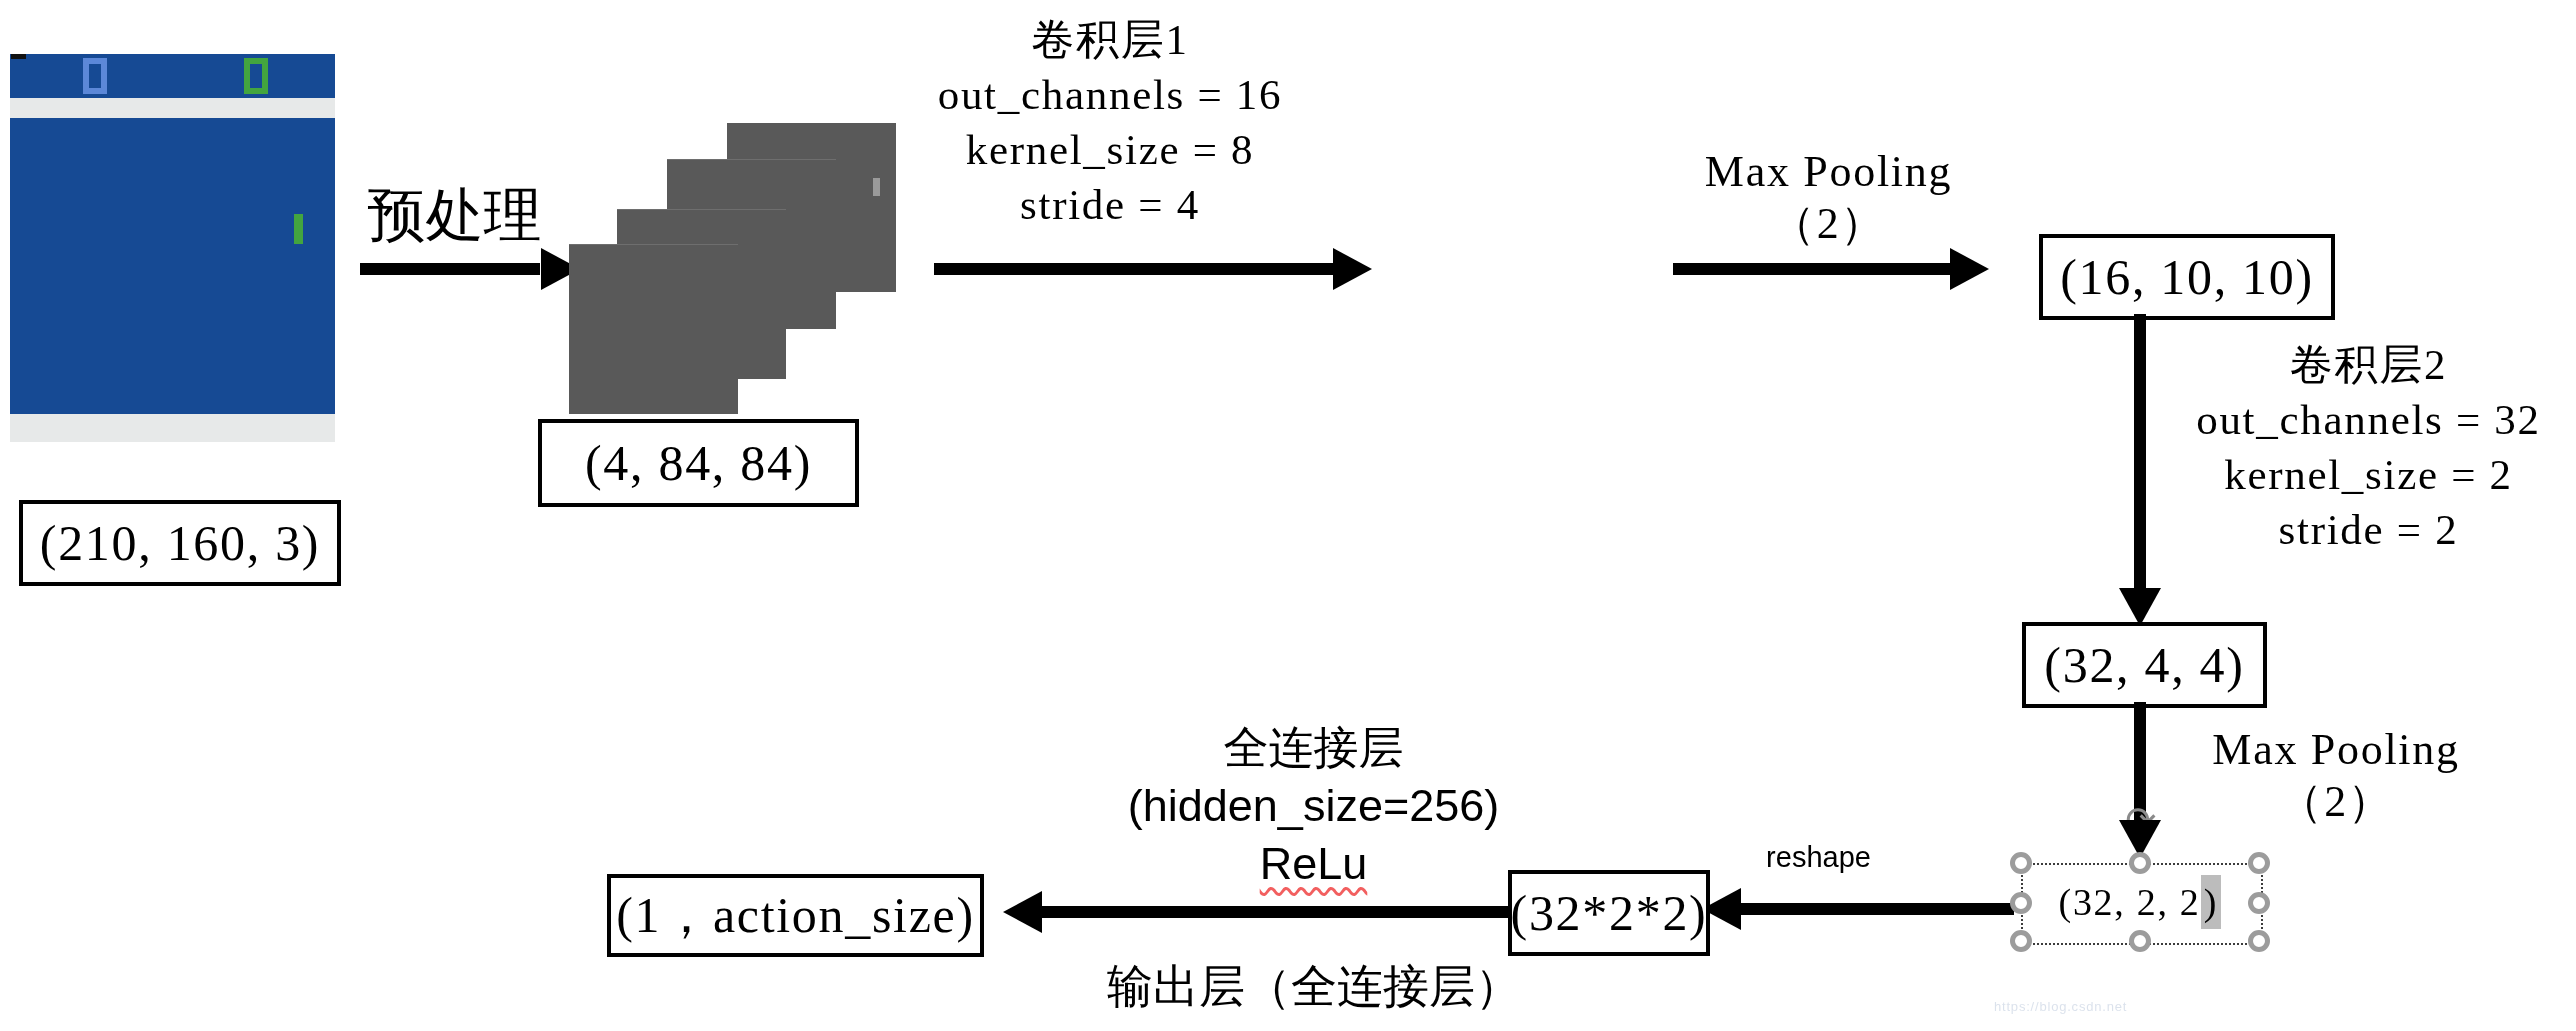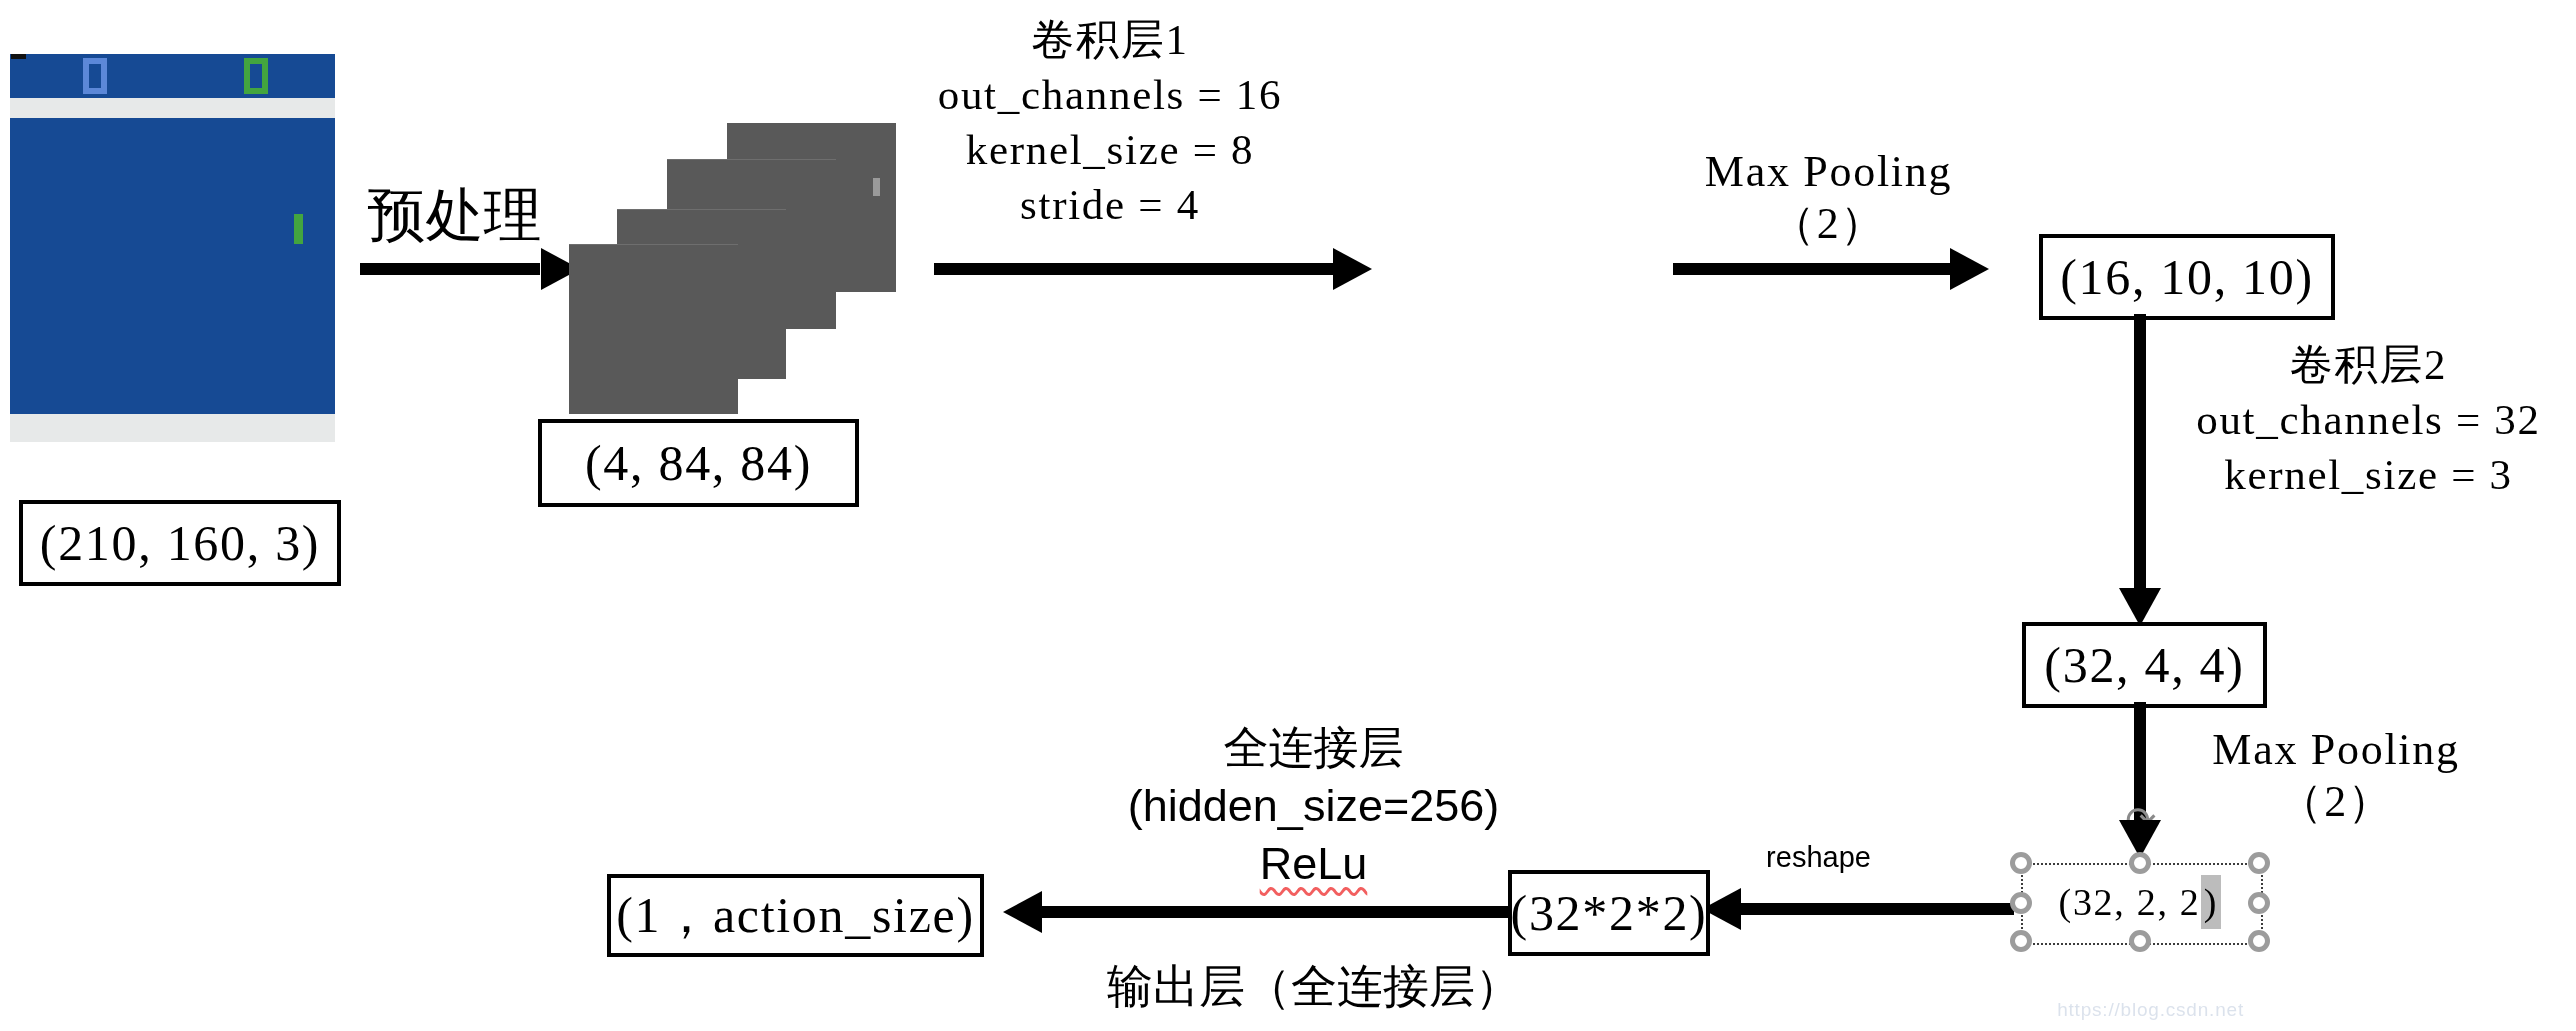--- a/index.html
+++ b/index.html
@@ -30,22 +30,22 @@
   .frame{position:absolute;width:169px;height:169px;background:#595959;}
   
   .sel-rect{position:absolute;border:2.5px dotted #3c3c3c;background:transparent;}
   .handle{position:absolute;width:18.4px;height:18.4px;border-radius:50%;border:5px solid #9c9c9c;
           background:#fff;transform:translate(-50%,-50%);box-sizing:border-box;width:22px;height:22px;}
   .rotate-glyph{position:absolute;font-size:37px;color:#8a8a8a;transform:translate(-50%,-50%);
                 font-family:"DejaVu Sans",sans-serif;}
   .hl{background:#bcbcbc;}
   .relu-line{text-decoration:underline;text-decoration-style:wavy;text-decoration-color:#f25f5f;
              text-decoration-thickness:2.5px;text-underline-offset:8.3px;}
-  #watermark{position:absolute;left:1994px;top:999px;width:250px;text-align:right;
-             font-size:19px;color:#b9c6da;opacity:.5;letter-spacing:0.8px;}
+  #watermark{position:absolute;left:1994px;top:999px;width:250px;text-align:left;
+             font-size:13px;color:#b9c6da;opacity:.5;letter-spacing:0.8px;}
 </style>
 </head>
 <body>
 
 <div id="canvas">
 
   <div id="game">
     <div class="abs" style="left:0;top:0;width:325px;height:44px;background:#164a94;"></div>
     <div class="abs" style="left:0;top:44px;width:325px;height:20px;background:#e7e9e9;"></div>
     <div class="abs" style="left:0;top:64px;width:325px;height:296px;background:#164a94;"></div>
@@ -92,21 +92,22 @@
   <div class="hshaft" style="left:1673px;top:263px;width:278px;"></div>
   <div class="head-right" style="left:1950px;top:248px;"></div>
 
   <div class="vbox serif" style="left:1996px;top:234px;width:288px;height:78px;margin-left:43px;">
     <span>(16, 10, 10)</span>
   </div>
 
   <div class="lbl serif lines" style="left:2161px;top:337px;width:415px;">
     <div>卷积层2</div>
     <div>out_channels = 32</div>
-    <div>kernel_size = 3</div>
+    <div>kernel_size = 2</div>
+    <div>stride = 2</div>
   </div>
 
   <div class="vshaft" style="left:2134px;top:314px;height:279px;"></div>
   <div class="head-down" style="left:2119px;top:588px;"></div>
 
   <div class="vbox serif" style="left:2022px;top:622px;width:237px;height:78px;">
     <span>(32, 4, 4)</span>
   </div>
 
   <div class="lbl serif" style="left:2186px;top:724px;width:300px;font-size:44px;line-height:52px;letter-spacing:1.7px;">

